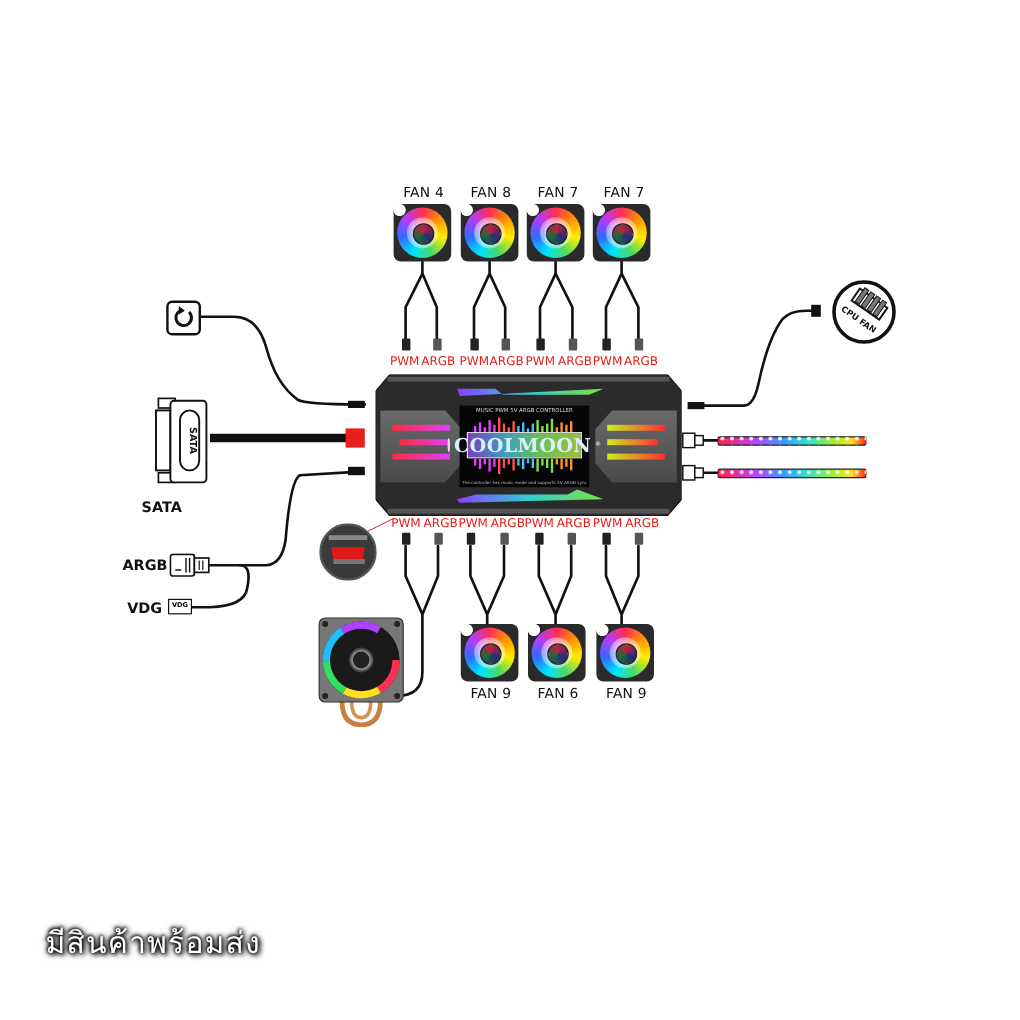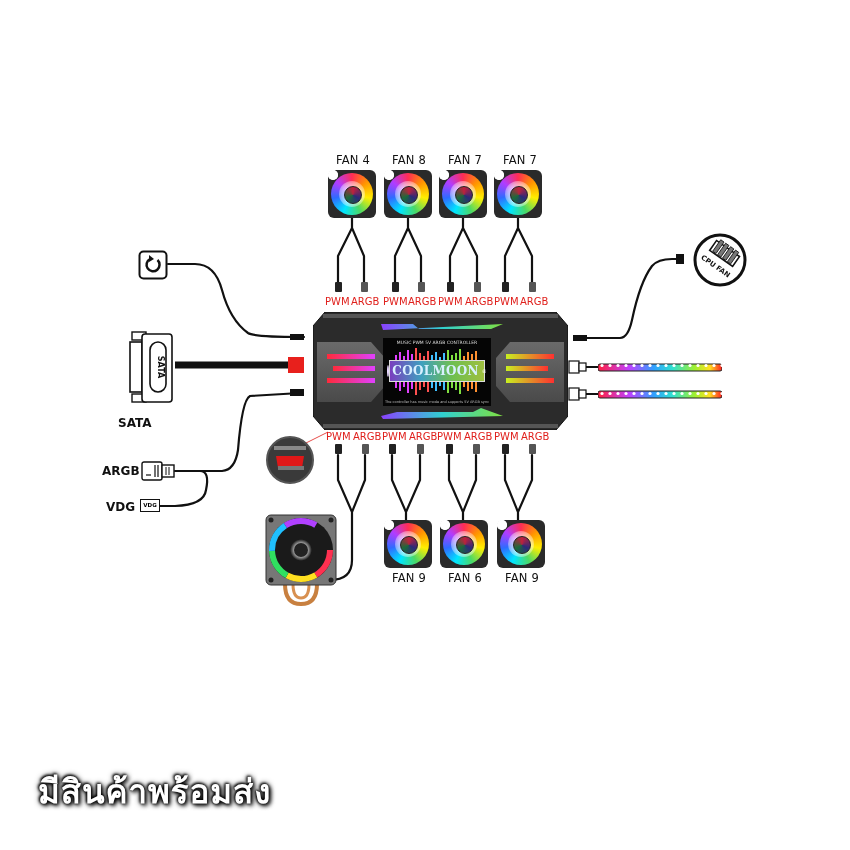--- a/index.html
+++ b/index.html
@@ -19,24 +19,24 @@
   .fan .hub { position:absolute; left:16px; top:16px; width:16px; height:16px; border-radius:50%;
     background: conic-gradient(#c0203c, #2a2a7a, #1a6a3a, #c0203c); border:1px solid #222; z-index:2; }
   .plug { position:absolute; width:7px; height:10px; background:#222; border-radius:1px; }
   .plug.argb { background:#555; }
   #controller { position:absolute; left:313px; top:312px; width:255px; height:118px; }
   #ctrl-screen { position:absolute; left:383px; top:338px; width:108px; height:68px; background:#050505; }
   #ctrl-title { position:absolute; left:0; right:0; top:2px; text-align:center; font-size:4.5px; color:#ddd; }
   #ctrl-foot { position:absolute; left:0; right:0; bottom:2px; text-align:center; font-size:3.5px; color:#bbb; }
   #brand-box { position:absolute; left:6px; top:22px; width:94px; height:20px; border:1px solid #ddd;
     background: linear-gradient(90deg,#7a3fbf,#3f9fbf,#6fbf4f,#9fbf3f); display:flex; align-items:center; justify-content:center; gap:3px; }
-  #brand-text { font-family:"DejaVu Serif", serif; font-weight:bold; font-size:12px; color:#d8f0ff; letter-spacing:0.3px; }
+  #brand-text { font-family:"DejaVu Serif", serif; font-weight:bold; font-size:16px; color:#d8f0ff; letter-spacing:0.3px; }
   #brand-logo { width:10px; height:10px; border:1px solid #e8d8ff; border-radius:50%; }
   .eq { position:absolute; left:10px; width:88px; height:14px; }
-  #promo { position:absolute; left:38px; top:765px; font-family:"DejaVu Sans", sans-serif; font-weight:bold; font-size:33px; color:#fff;
+  #promo { position:absolute; left:38px; top:765px; font-family:"DejaVu Sans", sans-serif; font-weight:normal; font-size:25px; color:#fff;
     text-shadow: 0 0 3px #000, 0 0 6px #000, 2px 2px 4px #000, -1px -1px 3px #000; letter-spacing:1px; }
   #watermark { position:absolute; left:165px; top:800px; font-family:"Liberation Serif", serif; font-weight:bold; font-size:27px; color:#000; opacity:0.045; white-space:nowrap; }
 </style>
 </head>
 <body>
 
 <div id="stage">
 
   <svg width="850" height="850" style="position:absolute;left:0;top:0;">
     <g fill="none" stroke="#111" stroke-width="2.2" stroke-linecap="round">

